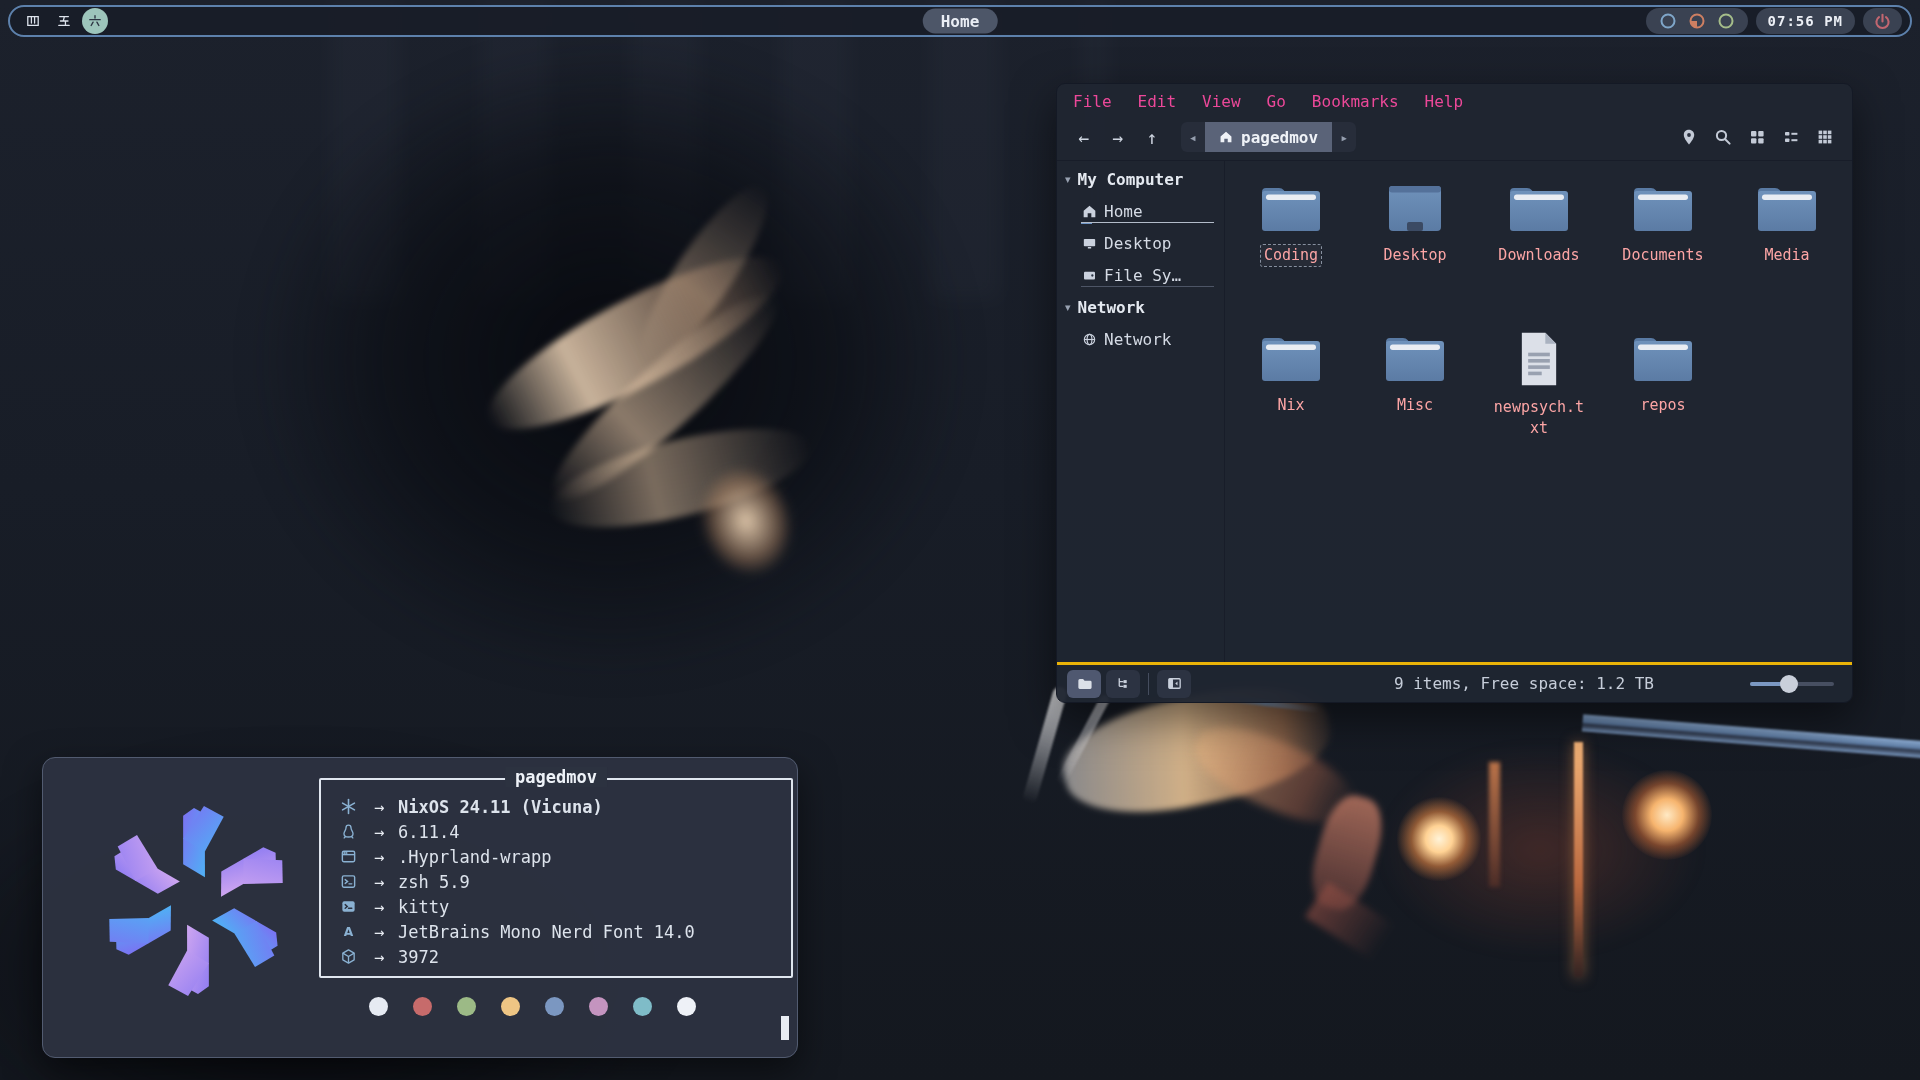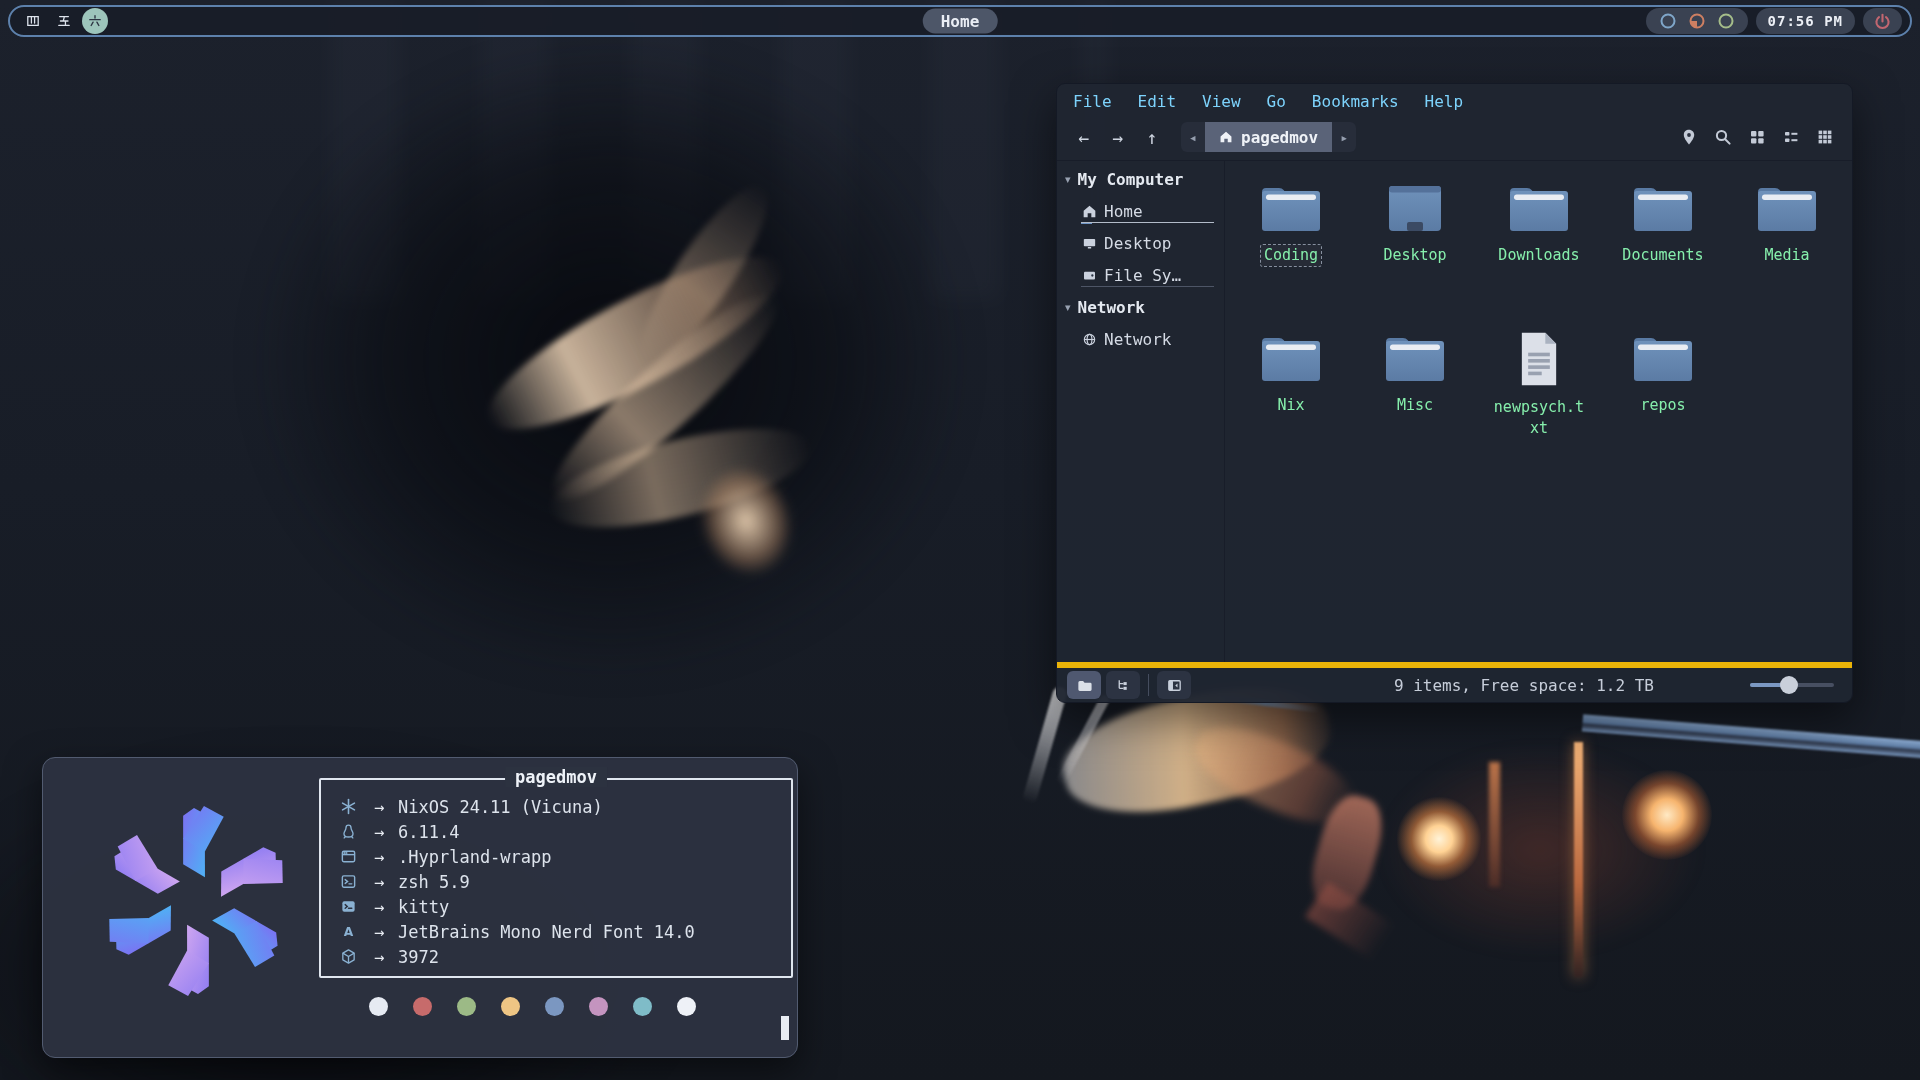--- a/index.html
+++ b/index.html
@@ -68,43 +68,43 @@
   .pill { background:#3a4252; border-radius:14px; height:26px; display:flex; align-items:center; padding:0 12px; }
   .pill.indicators { gap:9px; }
   .pill.clock { color:#eceff5; font-weight:bold; font-size:14px; letter-spacing:1px;text-align:center; }
   .pill.power { padding:0 10px; }
 
   
   .fm { position:absolute; left:1056px; top:83px; width:797px; height:620px; border-radius:9px;
     background:rgba(31,37,49,.96); border:1px solid #141925; color:#d5dbe5; font-size:16px;
     display:flex; flex-direction:column; box-shadow:0 16px 44px rgba(0,0,0,.5); z-index:30; }
   .fm-menubar { display:flex; gap:26px; padding:8px 0 2px 16px; height:34px; }
-  .fm-menu-item { color:#7dd3fc; cursor:default; }
+  .fm-menu-item { color:#ec4899; cursor:default; }
   .fm-toolbar { display:flex; align-items:center; padding:4px 12px 8px; gap:4px; }
   .nav-btn { width:30px; height:28px; display:flex; align-items:center; justify-content:center; color:#cfd6e1;
     font-size:18px; border-radius:5px; font-family:"DejaVu Sans Mono","DejaVu Sans",monospace; }
   .pathbar { display:flex; align-items:center; background:#272d3a; border-radius:6px; height:30px; overflow:hidden; margin-left:10px; }
   .path-chev { width:24px; text-align:center; color:#959eae; font-size:13px; font-family:"DejaVu Sans Mono","DejaVu Sans",monospace; }
   .path-seg { background:#5a6378; color:#eff2f7; font-weight:bold; height:100%; display:flex; align-items:center; gap:8px; padding:0 14px; }
   .toolbar-spacer { flex:1; }
   .tool-btn { width:30px; height:28px; display:flex; align-items:center; justify-content:center; border-radius:5px; }
   .fm-body { flex:1; display:flex; min-height:0; border-top:1px solid #181d29; }
   .fm-sidebar { width:167px; padding-top:2px; flex:none; }
   .side-header { display:flex; align-items:center; gap:7px; height:32px; padding-left:8px; font-weight:bold; color:#e4e9f0; }
   .side-tri { color:#98a1b1; font-size:11px; font-family:"DejaVu Sans","Liberation Sans",sans-serif; }
   .side-item { display:flex; align-items:center; gap:7px; height:32px; padding-left:25px; position:relative; color:#d5dbe5; }
   .side-item.selected::after { content:""; position:absolute; left:24px; right:10px; bottom:4px; height:1px; background:#b3bcc9; }
   .side-item.selected::before { content:""; position:absolute; left:24px; width:11px; bottom:3px; height:2px; background:#6f95c5; }
   .side-item.faint-line::after { content:""; position:absolute; left:24px; right:10px; bottom:4px; height:1px; background:#4d5566; }
   .fm-main { flex:1; border-left:1px solid #181d29; padding:20px 0 0 4px; position:relative; }
   .fm-grid { display:grid; grid-template-columns:repeat(5,124px); grid-auto-rows:150px; }
   .gitem { display:flex; flex-direction:column; align-items:center; }
-  .gitem .glabel { margin-top:10px; font-size:15px; color:#86efac; text-align:center; line-height:21px; max-width:92px; word-break:break-all; }
+  .gitem .glabel { margin-top:10px; font-size:15px; color:#fca5a5; text-align:center; line-height:21px; max-width:92px; word-break:break-all; }
   .gitem.focused .glabel { outline:1px dashed #87909f; border-radius:2px; padding:0 3px; background:rgba(255,255,255,.03); }
-  .fm-status { height:40px; border-top:6px solid #eab308; display:flex; align-items:center; padding:0 10px;text-align:right; }
+  .fm-status { height:40px; border-top:3px solid #eab308; display:flex; align-items:center; padding:0 10px;text-align:right; }
   .st-btn { width:34px; height:28px; border-radius:6px; background:#2c3342; display:flex; align-items:center; justify-content:center; margin-right:5px; }
   .st-btn.active { background:#4f5870; }
   .st-sep { width:1px; height:22px; background:#454d5e; margin:0 8px 0 3px; }
   .st-text { margin-left:auto; color:#c6cdd9; font-size:16px; }
   .slider { margin-left:96px; margin-right:8px; width:84px; height:18px; position:relative; display:flex; align-items:center; }
   .slider .track { width:100%; height:4px; border-radius:2px; background:#474f61; }
   .slider .fill { position:absolute; left:0; width:46%; height:4px; border-radius:2px; background:#7b98c2; }
   .slider .knob { position:absolute; left:calc(46% - 9px); width:18px; height:18px; border-radius:50%; background:#c9cfda; }
 
   
@@ -113,21 +113,21 @@
     color:#dde3ec; font-size:17px; z-index:20; }
   .nix-logo { position:absolute; left:54px; top:44px; width:198px; height:198px; }
   .fetch-box { position:absolute; left:276px; top:20px; width:474px; height:200px; border:2px solid #e0e6ef; border-radius:2px; }
   .fetch-title { position:absolute; top:-13px; left:50%; transform:translateX(-50%); background:#2c3240; padding:0 10px;
     font-weight:bold; color:#eef2f8; white-space:nowrap; }
   .fetch-lines { padding:14px 0 0 15px; }
   .fetch-line { display:flex; align-items:center; height:25px; gap:0; }
   .f-icon { width:24px; display:flex; justify-content:center; flex:none; }
   .f-arrow { width:38px; text-align:center; color:#e8ecf3; flex:none; }
   .f-val { color:#dde3ec; white-space:nowrap; }
-  .f-val.b { font-weight:normal; }
+  .f-val.b { font-weight:bold; }
   .palette { position:absolute; left:326px; top:239px; display:flex; gap:25px; }
   .dot { width:19px; height:19px; border-radius:50%; background:#555; }
   .t-cursor { position:absolute; left:738px; top:258px; width:8px; height:24px; background:#e9edf4; }
 </style>
 </head>
 <body>
 
 <div class="screen">
 
   <div class="wp">

